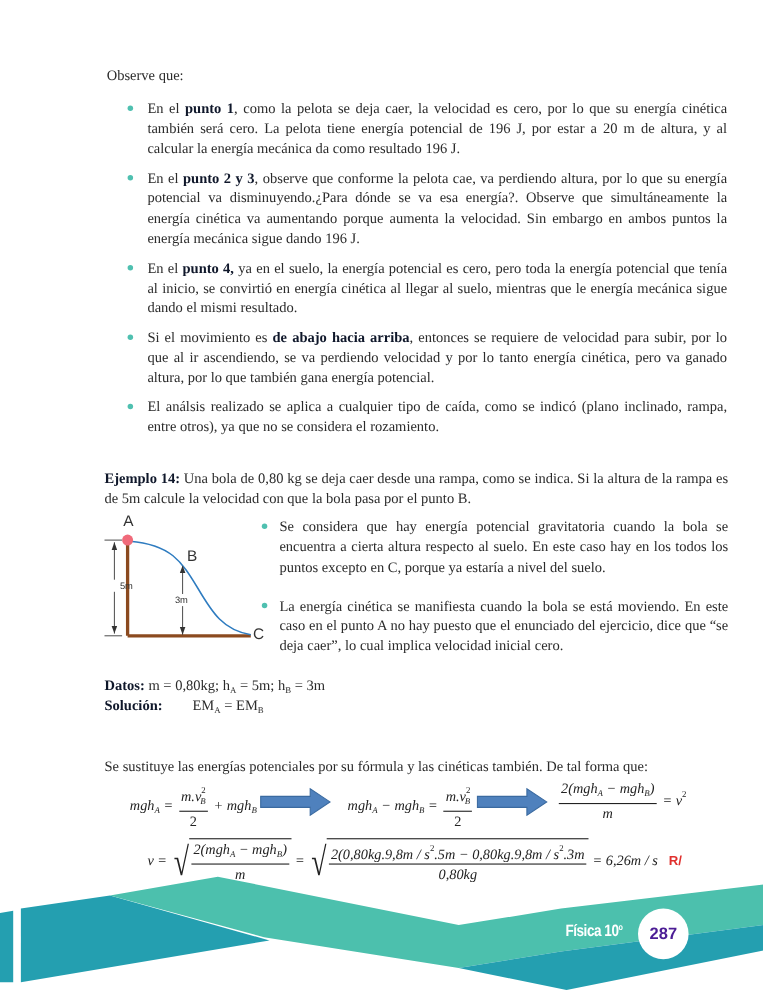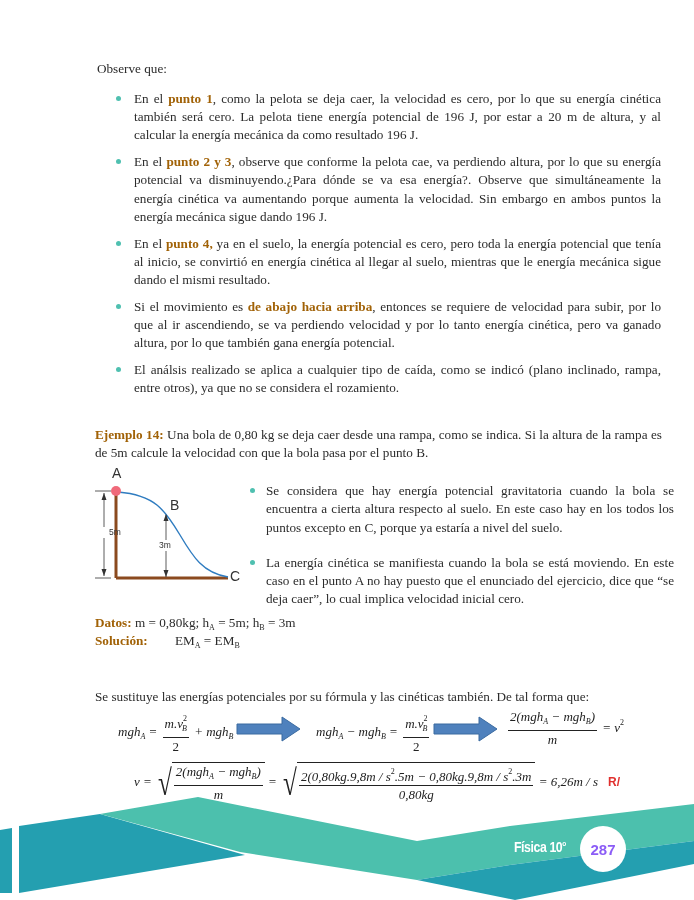--- a/index.html
+++ b/index.html
@@ -1,29 +1,29 @@
 <!DOCTYPE html>
 <html><head>
 <meta charset="utf-8">
 <style>
   html, body { margin:0; padding:0; background:#ffffff; }
   body { width:694px; height:900px; position:relative; overflow:hidden;
          font-family:"Liberation Serif", "DejaVu Serif", serif; color:#2b2b2b; }
   .page { position:absolute; left:0; top:0; width:694px; height:900px; }
   .txt { position:absolute; font-size:13.2px; line-height:18.4px; text-align:justify; }
-  .hl { color:#a16207; font-weight:bold; }
+  .hl { color:#0f172a; font-weight:bold; }
   .intro { left:97px; top:60px; }
   ul.bullets { position:absolute; left:113px; top:90px; width:548px; margin:0; padding:0; list-style:none; }
   ul.bullets li { position:relative; padding-left:21px; font-size:13.2px; line-height:18.2px;
                   text-align:justify; margin-bottom:8.6px; }
   .dot { position:absolute; left:3px; top:6px; width:5px; height:5px; border-radius:50%; background:#4fc0b0; }
   .ejemplo { left:95px; top:426px; width:567px; }
   .fig { position:absolute; left:85px; top:465px; width:160px; height:125px; }
   .fig-label { position:absolute; font-family:"Liberation Sans", "DejaVu Sans", sans-serif; color:#333; }
-  ul.side { position:absolute; left:235px; top:470px; width:427px; margin:12px; padding:0; list-style:none; }
+  ul.side { position:absolute; left:235px; top:470px; width:427px; margin:0; padding:0; list-style:none; }
   ul.side li { position:relative; padding-left:19px; font-size:13.2px; line-height:18.3px;
                text-align:justify; margin-bottom:17px; }
   .datos { left:95px; top:599px;margin-top:15px; }
   .solucion-label { left:95px; top:632px; }
   .eq1 { left:175px; top:632px; }
   .eq2 { left:175px; top:658px; }
   sub { font-size:8px; vertical-align:-3px; }
   .strike { position:relative; display:inline-block; }
   .strike:after { content:""; position:absolute; left:-2px; top:8px; width:17px; height:1.6px;
                   background:#e03030; transform:rotate(-45deg); }
@@ -40,21 +40,21 @@
   .sqrt .rad { font-size:36px; font-style:normal; line-height:36px; transform:scaleX(0.7); margin-right:-3px; }
   .sqrt .body { border-top:1px solid #222; padding-top:1px; }
   .rmark { color:#e0302e; font-family:"Liberation Sans", "DejaVu Sans", sans-serif; font-weight:bold;
            font-style:normal; font-size:12px; margin-left:10px; }
   .footer-svg { position:absolute; left:0; top:790px; }
   .brand { position:absolute; left:514px; top:838px; color:#ffffff; font-family:"Liberation Sans", "DejaVu Sans", sans-serif;
            font-weight:bold; font-size:15px; letter-spacing:-0.5px; transform:scaleX(0.82); transform-origin:left; }
   .brand sup { font-size:8px; vertical-align:6px; }
   .pagenum-circle { position:absolute; left:580px; top:826px; width:46px; height:46px; border-radius:50%; background:#ffffff;
                     display:flex; align-items:center; justify-content:center; }
-  .pagenum { color:#8b5cf6; font-family:"Liberation Sans", "DejaVu Sans", sans-serif; font-weight:bold; font-size:15px; }
+  .pagenum { color:#4c1d95; font-family:"Liberation Sans", "DejaVu Sans", sans-serif; font-weight:bold; font-size:15px; }
 </style>
 </head>
 <body>
 
 <div class="page">
 
   <div class="txt intro">Observe que:</div>
 
   <ul class="bullets">
     <li><span class="dot"></span><span>En el </span><span class="hl">punto 1</span><span>, como la pelota se deja caer, la velocidad es cero, por lo que su energía cinética también será cero. La pelota tiene energía potencial de 196 J, por estar a 20 m de altura, y al calcular la energía mecánica da como resultado 196 J.</span></li>

